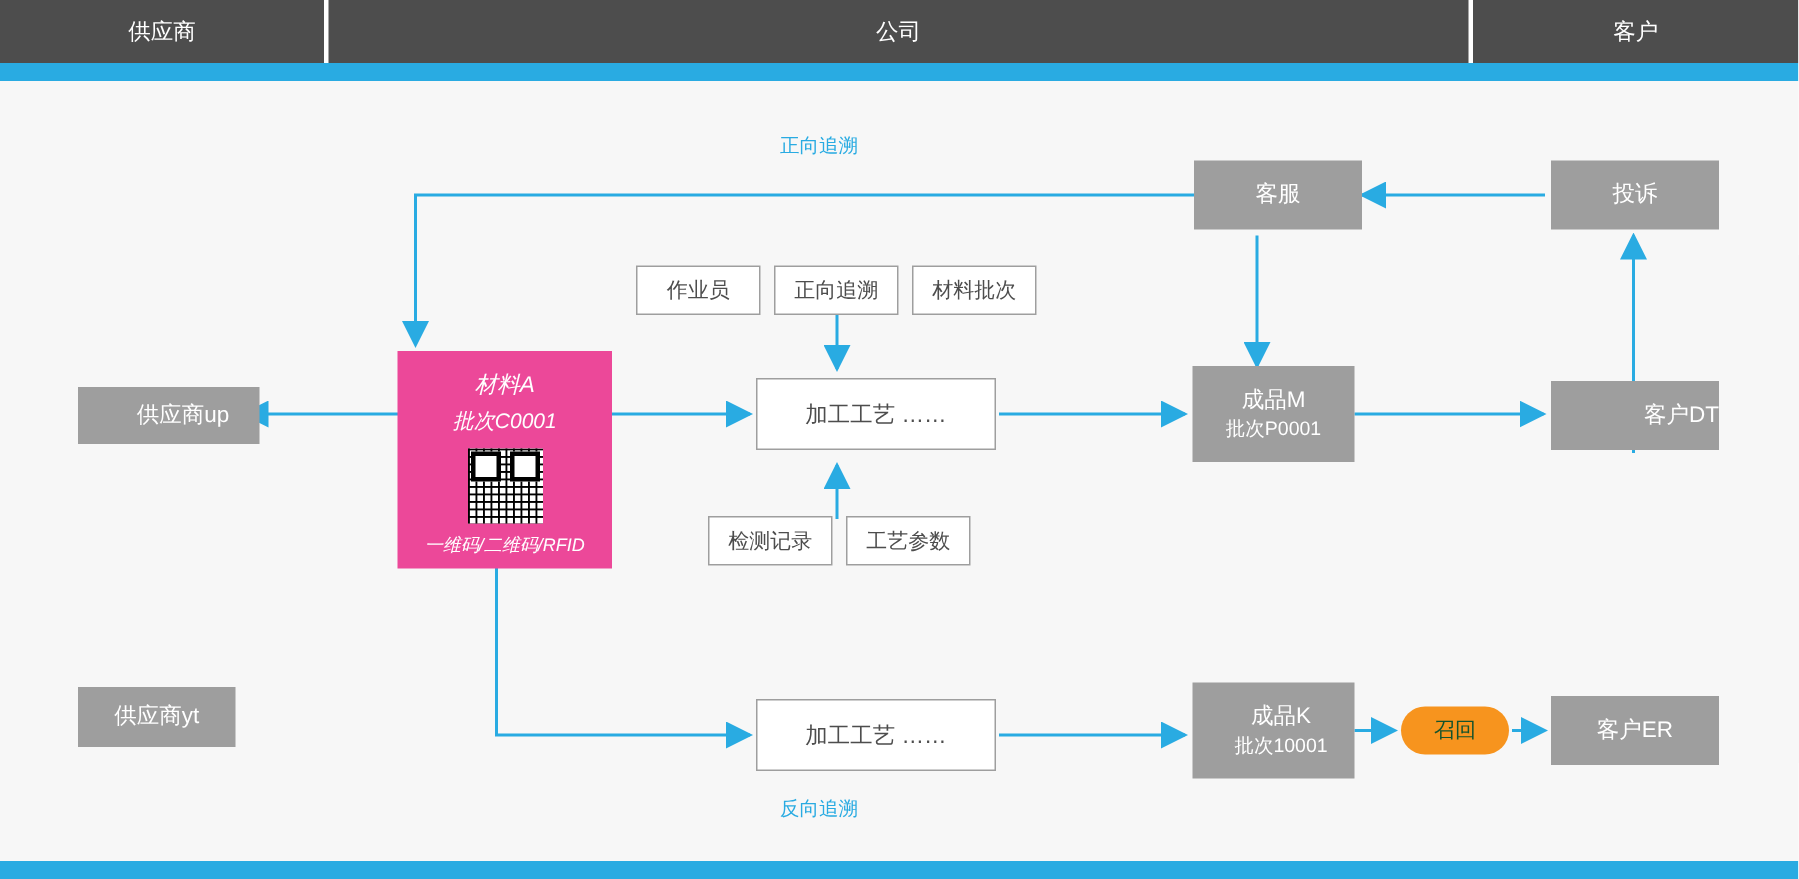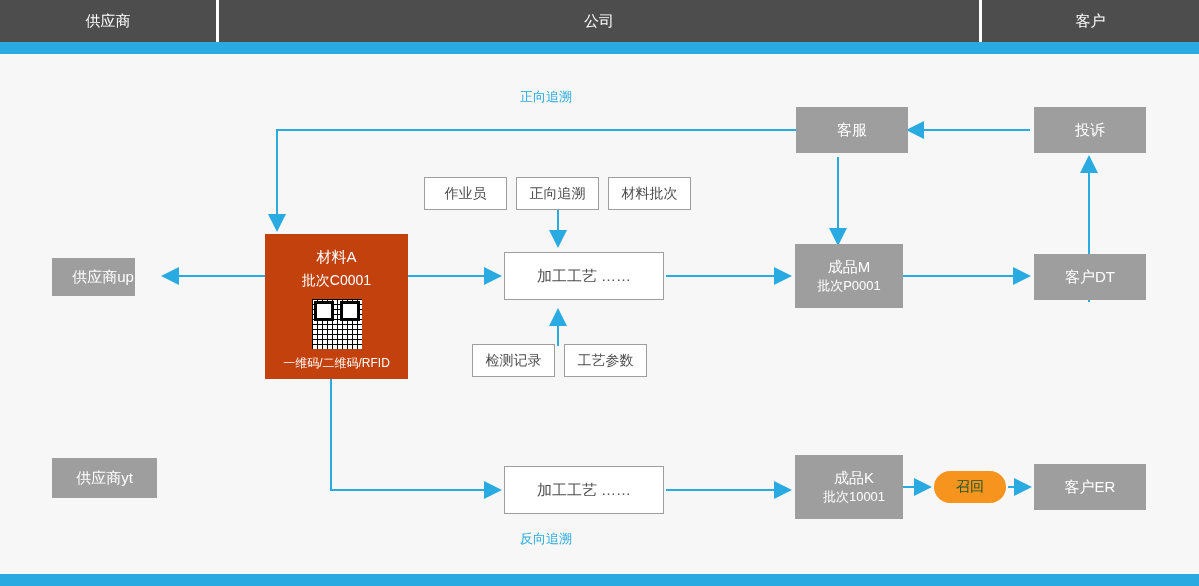--- a/index.html
+++ b/index.html
@@ -111,27 +111,28 @@
     font-size: 15px;
     display: flex;
     align-items: center;
     justify-content: center;
     box-sizing: border-box;
   }
 
   
   .material-card {
     position: absolute;
-    background: #c2410c;
+    background: #ec4899;
     color: #ffffff;
     display: flex;
     flex-direction: column;
     align-items: center;
     box-sizing: border-box;
     padding-top: 12px;
+    font-style: italic;
   }
   .material-card .t1 { font-size: 15px; line-height: 1.5; }
   .material-card .t2 { font-size: 14px; line-height: 1.6; }
   .material-card .code-note { font-size: 12px; margin-top: 6px; color: #ffffff; }
   .qr {
     width: 50px;
     height: 50px;
     margin-top: 8px;
     background-color: #ffffff;
     background-image:
@@ -240,21 +241,21 @@
 
         <path d="M903,433 L930,433"></path>
 
         <path d="M1008,433 L1030,433"></path>
       </g>
     </svg>
 
     <div class="caption" style="left:520px; top:34px;">正向追溯</div>
     <div class="caption" style="left:520px; top:476px;">反向追溯</div>
 
-    <div class="node" style="left:52px; top:204px; width:83px; height:38px;padding-left:19px;">
+    <div class="node" style="left:52px; top:204px; width:121px; height:38px;padding-left:19px;">
       <span>供应商up</span>
     </div>
     <div class="node" style="left:52px; top:404px; width:105px; height:40px;">
       <span>供应商yt</span>
     </div>
 
     <div class="material-card" style="left:265px; top:180px; width:143px; height:145px;">
       <div class="t1">材料A</div>
       <div class="t2">批次C0001</div>
       <div class="qr"></div>
@@ -294,21 +295,21 @@
       <span class="sub">批次10001</span>
     </div>
 
     <div class="node" style="left:796px; top:53px; width:112px; height:46px;">
       <span>客服</span>
     </div>
     <div class="node" style="left:1034px; top:53px; width:112px; height:46px;">
       <span>投诉</span>
     </div>
 
-    <div class="node" style="left:1034px; top:200px; width:112px; height:46px;">
+    <div class="node" style="left:1034px; top:200px; width:112px; height:46px;align-items:flex-end;">
       <span>客户DT</span>
     </div>
     <div class="node" style="left:1034px; top:410px; width:112px; height:46px;">
       <span>客户ER</span>
     </div>
 
     <div class="pill" style="left:934px; top:417px; width:72px; height:32px;">
       <span>召回</span>
     </div>
 

